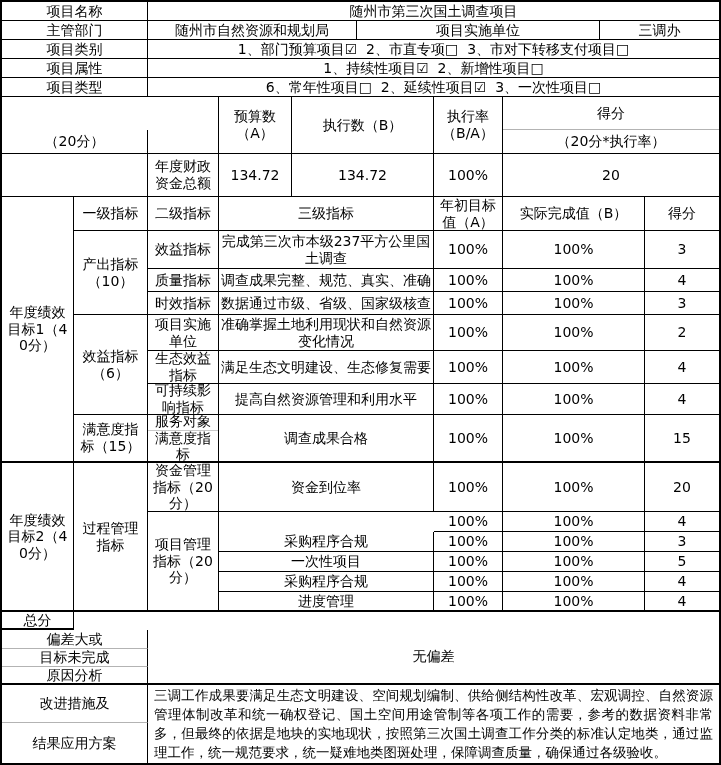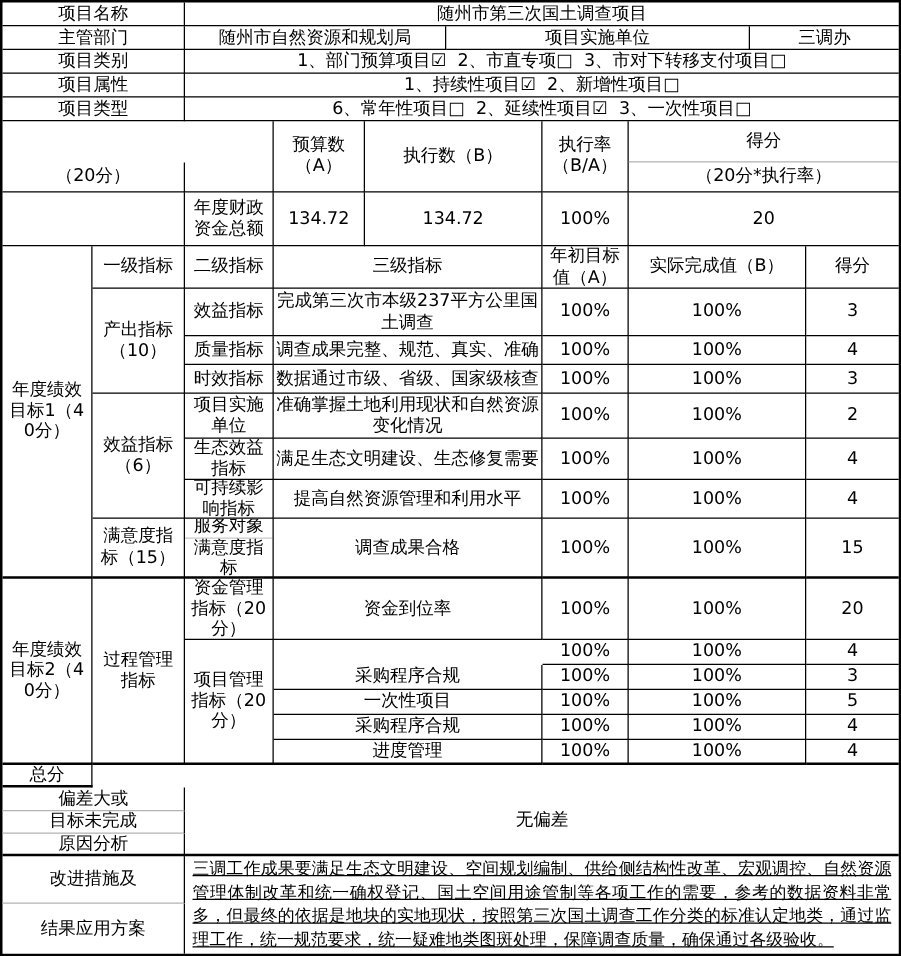--- a/index.html
+++ b/index.html
@@ -16,21 +16,21 @@
     border-right:1px solid #000;border-bottom:1px solid #000;
     box-sizing:border-box;font-size:14px;line-height:1.18;overflow:hidden;
     padding:0 2px;white-space:pre-wrap;word-break:break-all;
   }
   .ne{border-right:none;}
   .nb{border-bottom:none;}
   .lb{border-bottom-color:#b3b3b3;}
   .tb{border-bottom-width:2px;}
   .para{
     font-size:13.5px;line-height:19px;text-align:justify;
-    padding:2px 6px;align-items:center;text-decoration:underline;
+    padding:2px 6px;align-items:center;
   }
   .ml{
     background-image:linear-gradient(#c9c9c9,#c9c9c9);
     background-size:100% 1px;background-position:0 15px;background-repeat:no-repeat;
   }
 </style>
 </head>
 <body>
 
 <div id="sheet">

